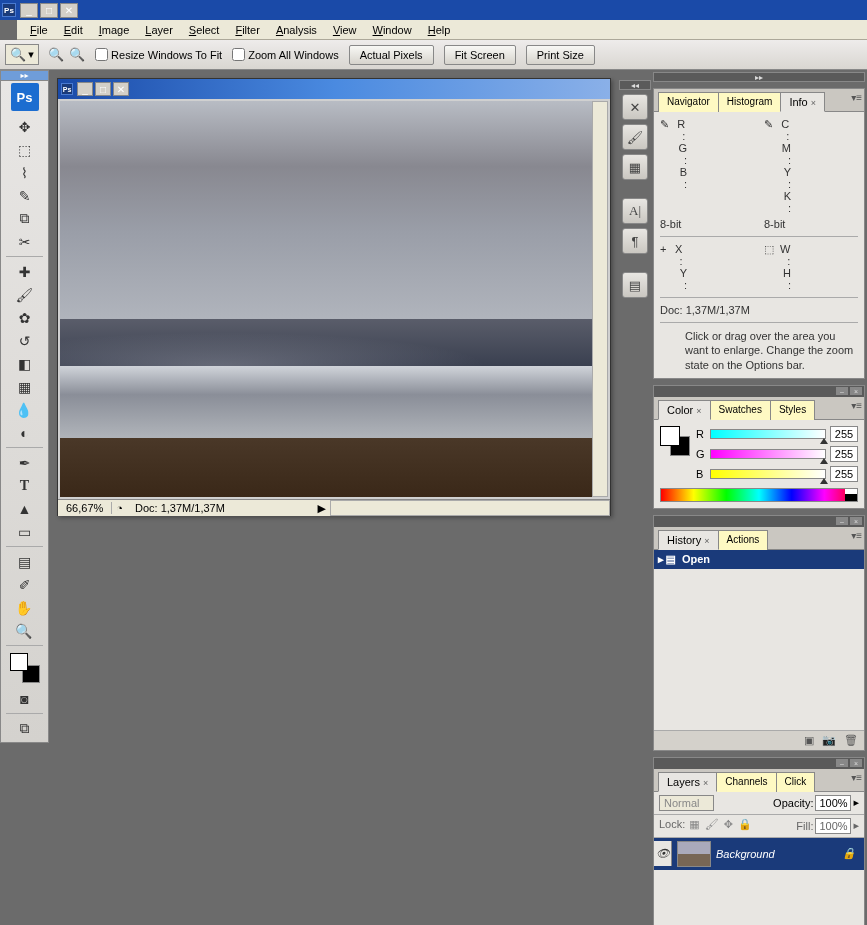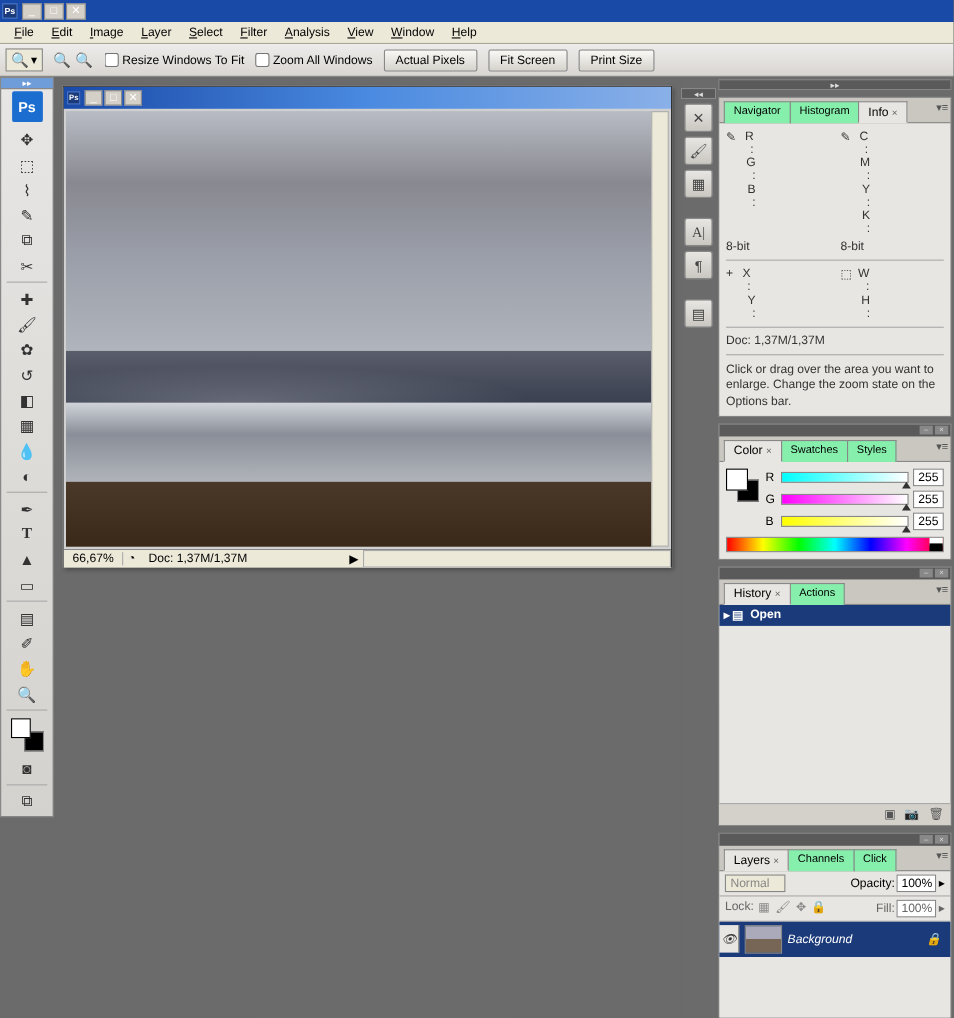--- a/index.html
+++ b/index.html
@@ -6,21 +6,21 @@
 body { background: #6b6b6b; width: 867px; height: 925px; overflow: hidden; position: relative; }
 
 
 .titlebar { background: linear-gradient(#1a4aa8, #1a4aa8); height: 20px; display: flex; align-items: center; padding: 0 2px; color: #fff; }
 .ps-icon { width: 14px; height: 14px; background: #1a3a7a; border: 1px solid #4a7ad0; margin-right: 4px; display: flex; align-items: center; justify-content: center; font-size: 8px; font-weight: bold; }
 .titlebar-text { font-weight: bold; flex: 1; }
 .win-btns { display: flex; gap: 2px; }
 .win-btn { width: 18px; height: 15px; background: #d4d0c8; border: 1px solid #888; display: flex; align-items: center; justify-content: center; cursor: pointer; font-size: 10px; }
 
 
-.menubar { background: #ece9d8; height: 20px; display: flex; align-items: center; padding: 0 5px; border-bottom: 1px solid #aca899; }
+.menubar { background: #ece9d8; height: 20px; display: flex; align-items: center; padding: 0 5px; border-bottom: 1px solid #aca899; margin-left: 17px; }
 .menubar span { padding: 2px 8px; cursor: pointer; text-decoration: underline; text-decoration-color: transparent; }
 .menubar span:first-letter { text-decoration: underline; }
 
 
 .optionsbar { background: linear-gradient(#eeeceb, #d9d6d1); height: 30px; display: flex; align-items: center; padding: 2px 5px; border-bottom: 1px solid #888; gap: 10px; }
 .tool-preview { border: 1px solid #888; background: #ece9d8; padding: 2px 4px; display: flex; align-items: center; gap: 2px; }
 .zoom-icon { font-size: 13px; }
 .checkbox-label { display: flex; align-items: center; gap: 3px; }
 .opt-btn { background: linear-gradient(#f8f8f5, #d6d3cc); border: 1px solid #888; padding: 3px 10px; cursor: pointer; border-radius: 2px; }
 
@@ -59,32 +59,32 @@
 
 
 .panel-col { width: 216px; background: #6b6b6b; display: flex; flex-direction: column; gap: 6px; padding: 2px 2px; }
 .dock-strip { width: 32px; background: #6b6b6b; display: flex; flex-direction: column; gap: 4px; align-items: center; padding-top: 10px; }
 .dock-strip-tab { height: 10px; width: 32px; background: #5a5a5a; border: 1px solid #888; display:flex; align-items:center; justify-content:center; color:#ddd; font-size:8px;}
 .dock-icon { width: 26px; height: 26px; background: linear-gradient(#e8e6e2, #cac7c1); border: 1px solid #888; border-radius: 3px; display: flex; align-items: center; justify-content: center; font-size: 13px; cursor: pointer; color: #444; }
 .panel { background: linear-gradient(#e8e6e2, #d4d1cb); border: 1px solid #888; }
 .panel-header { height: 11px; background: #5a5a5a; display: flex; justify-content: flex-end; gap: 2px; align-items: center; padding: 0 2px; }
 .panel-header .hbtn { width: 12px; height: 8px; background: #888; color: #ddd; font-size: 7px; display: flex; align-items: center; justify-content: center; cursor: pointer; }
 .panel-tabs { display: flex; background: #cac7c1; border-bottom: 1px solid #888; padding-top: 2px; padding-left: 4px; gap: 0; position:relative; }
-.panel-tab { padding: 3px 8px; background: #86efac; border: 1px solid #888; border-bottom: none; margin-right: -1px; cursor: pointer; font-size: 10px; position: relative; top: 1px; }
+.panel-tab { padding: 3px 8px; background: #fef9c3; border: 1px solid #888; border-bottom: none; margin-right: -1px; cursor: pointer; font-size: 10px; position: relative; top: 1px; }
 .panel-tab.active { background: #e8e6e2; z-index: 2; border-bottom: 1px solid #e8e6e2; }
 .panel-tab .close { margin-left: 3px; font-size: 9px; color: #666; }
 .panel-menu { position: absolute; right: 2px; top: 3px; font-size: 10px; cursor: pointer; color:#555; }
 .panel-body { padding: 6px; background: #e8e6e2; min-height: 40px; font-size: 10px; }
 
 
 .info-grid { display: grid; grid-template-columns: 1fr 1fr; gap: 4px 10px; font-size: 10px; color: #333; }
 .info-row { display: flex; gap: 4px; }
 .info-label { width: 12px; text-align: right; }
 .info-sep { border-top: 1px solid #aaa; grid-column: 1/3; margin: 2px 0; }
-.info-hint { grid-column: 1/3; color: #333; line-height: 1.3; }
+.info-hint { grid-column: 1/3; color: #333; line-height: 1.3; margin-left: 25px; }
 
 
 .color-body { display: flex; gap: 6px; align-items: flex-start; }
 .color-preview { position: relative; width: 30px; height: 30px; }
 .cp-fg { position:absolute; top:0; left:0; width:20px; height:20px; background:#fff; border:1px solid #000; z-index:2;}
 .cp-bg { position:absolute; bottom:0; right:0; width:20px; height:20px; background:#000; border:1px solid #888;}
 .sliders { flex: 1; display: flex; flex-direction: column; gap: 4px; }
 .slider-row { display: flex; align-items: center; gap: 4px; }
 .slider-label { width: 10px; }
 .slider-track { flex: 1; height: 10px; border: 1px solid #888; position: relative; }

